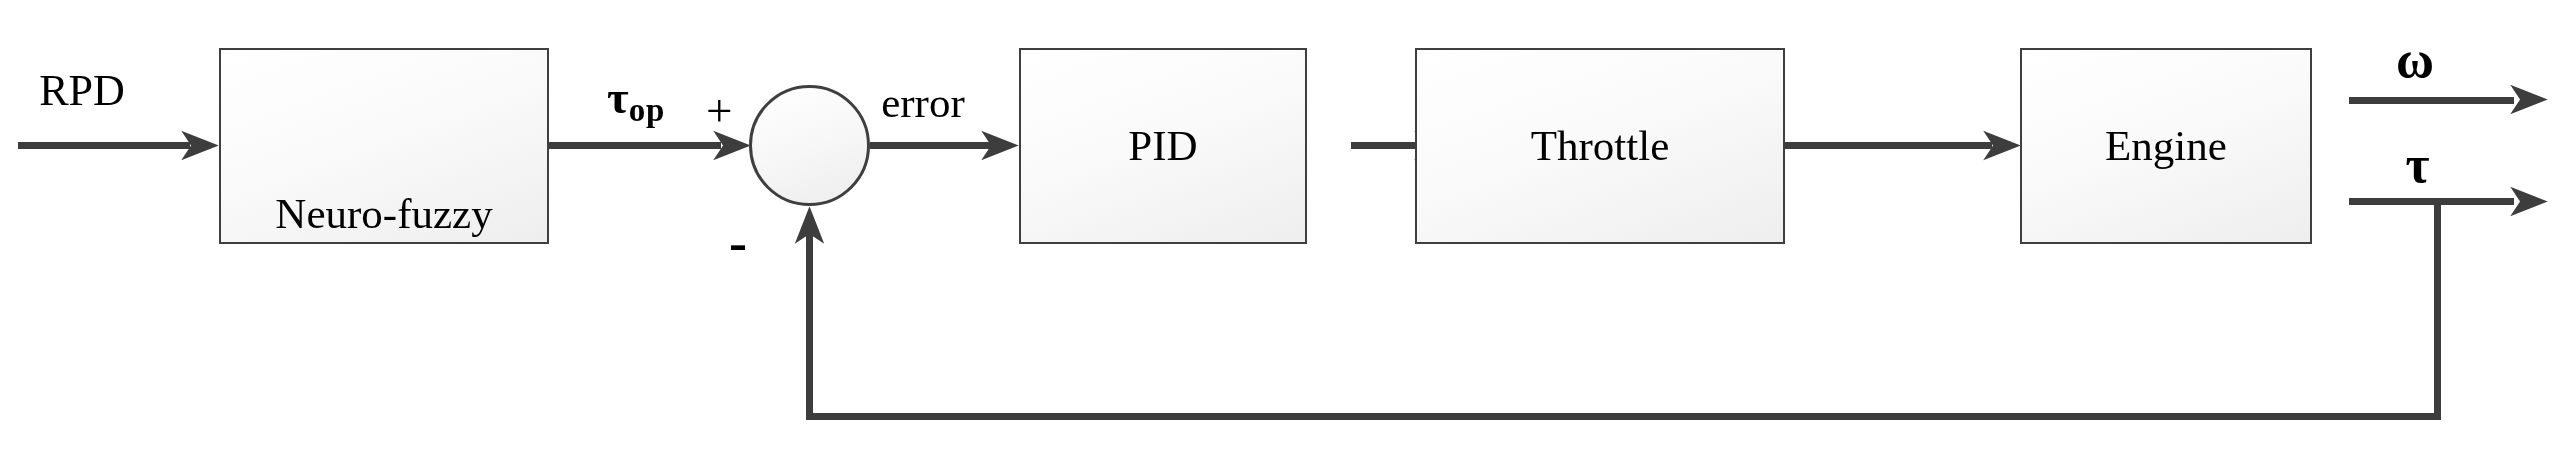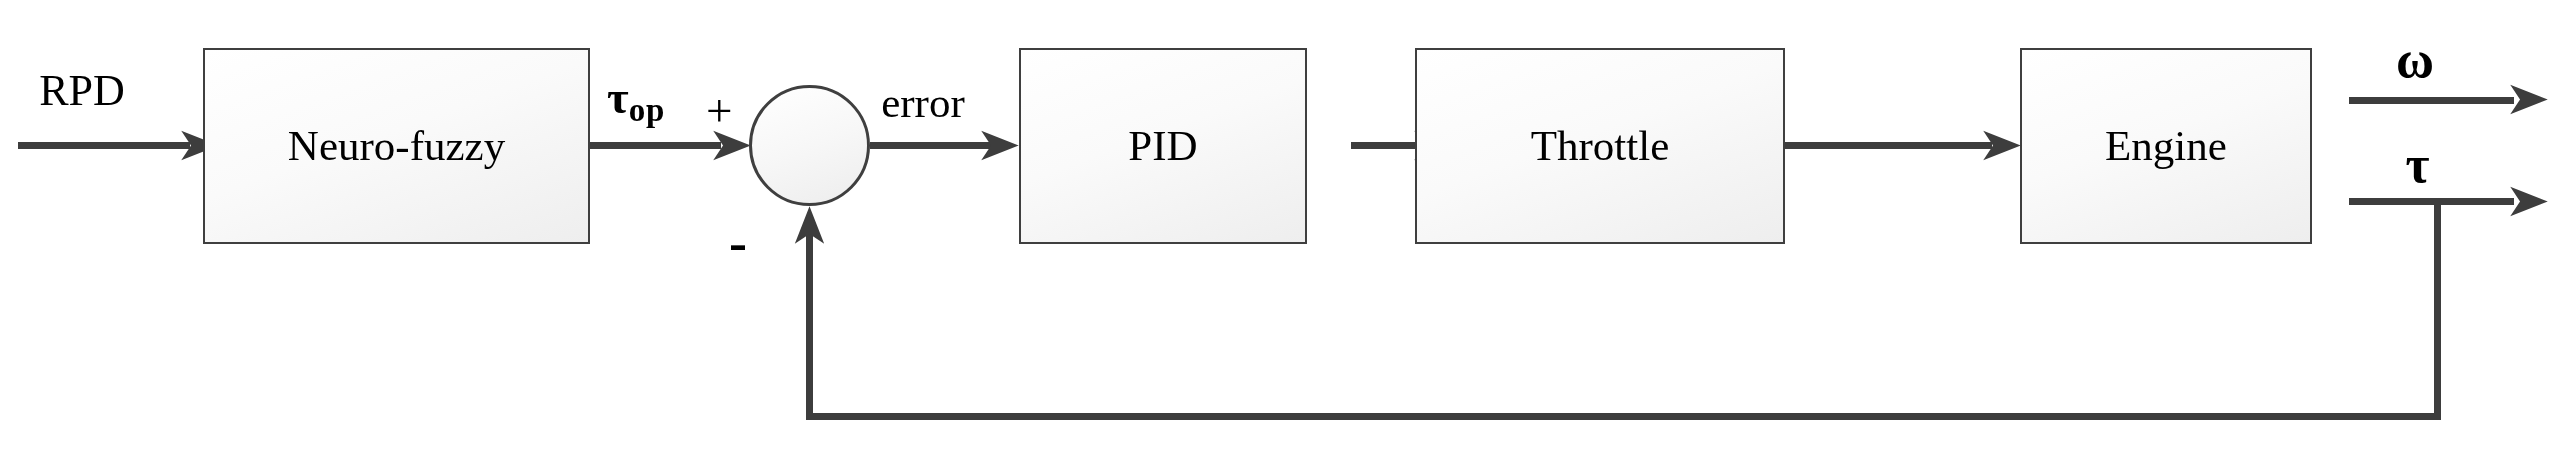--- a/index.html
+++ b/index.html
@@ -127,21 +127,21 @@
     <svg width="38" height="31" viewBox="0 0 46 38">
         <polygon points="0,1 46,19 0,37 12,19" fill="#3d3d3d"></polygon>
       </svg>
   </span>
   <span class="arrowhead" style="left:794px; top:206px;">
     <svg width="31" height="38" viewBox="0 0 38 46">
         <polygon points="19,0 37,46 19,34 1,46" fill="#3d3d3d"></polygon>
       </svg>
   </span>
 
-  <div class="block" style="left:203px; width:387px;">
+  <div class="block" style="left:219px; width:330px;justify-content:flex-end;">
     <span>Neuro-fuzzy</span>
   </div>
 
   <div class="sum-circle"></div>
 
   <div class="block" style="left:1019px; width:288px;">
     <span>PID</span>
   </div>
 
   <div class="block" style="left:1415px; width:370px;">

